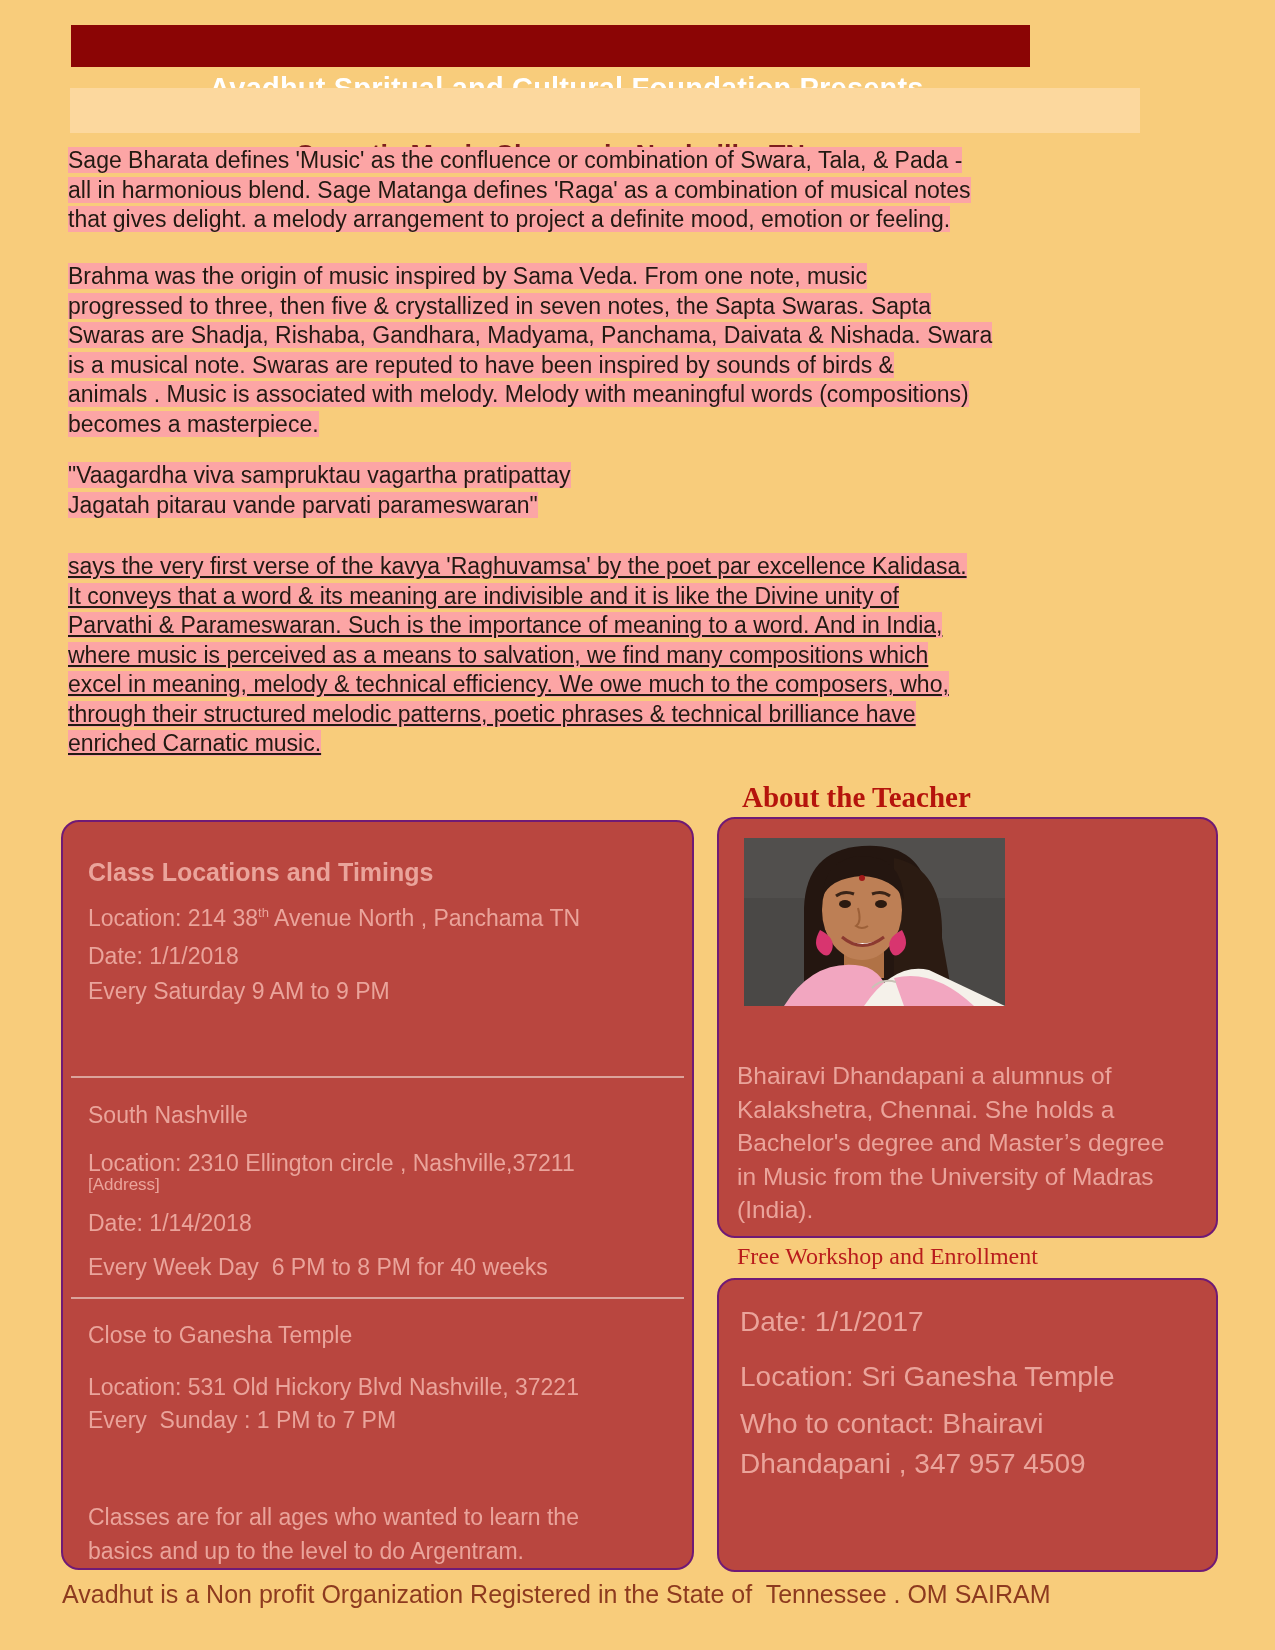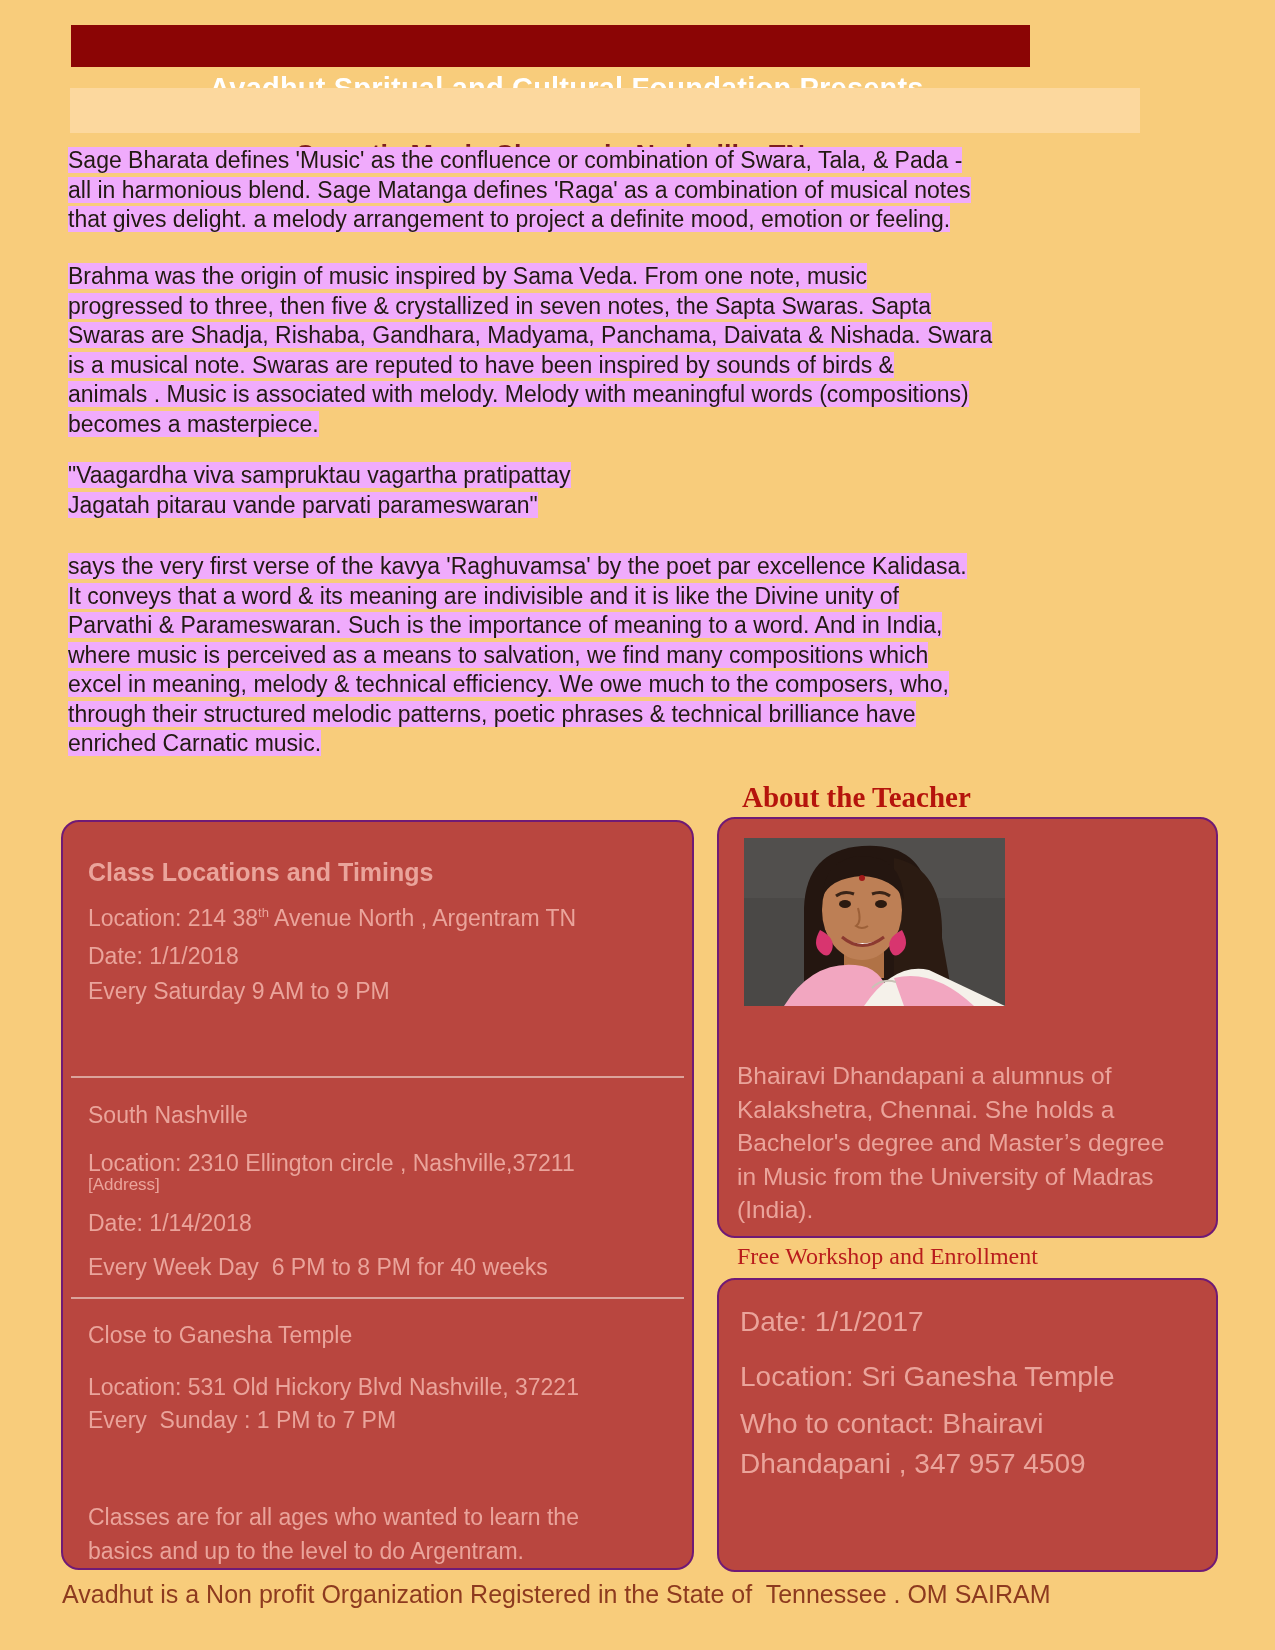--- a/index.html
+++ b/index.html
@@ -16,25 +16,25 @@
   .subtitle-strip {
     position:absolute; left:70px; top:88px; width:1070px; height:45px;
     background:#fcd89e; color:#7d1d1d; font-weight:bold; font-size:27px;
     line-height:45px; text-align:center; white-space:pre; padding-right:140px;
     box-sizing:border-box;
   }
   .para {
     position:absolute; left:68px; width:1120px;
     font-size:23px; line-height:29.5px; color:#221a12;
   }
-  .para .hl { background:#f0abfc; white-space:pre-line; }
+  .para .hl { background:#fca5a5; white-space:pre-line; }
   .p1 { top:146px; }
   .p2 { top:262px; }
   .pq { top:461px; }
-  .p3 { top:552px; }
+  .p3 { top:552px;text-decoration:underline; }
 
   .redbox {
     position:absolute; background:#b9463f; border:2px solid #701a75;
     border-radius:18px; box-sizing:border-box; color:#eaa49b;
   }
   .left-box  { left:61px;  top:820px;  width:633px; height:750px; }
   .rbox1     { left:717px; top:817px;  width:501px; height:421px; }
   .rbox2     { left:717px; top:1278px; width:501px; height:294px; }
 
   .lb-line { position:absolute; left:25px; white-space:pre; font-size:23px; }
@@ -103,21 +103,21 @@
 Parvathi &amp; Parameswaran. Such is the importance of meaning to a word. And in India,
 where music is perceived as a means to salvation, we find many compositions which
 excel in meaning, melody &amp; technical efficiency. We owe much to the composers, who,
 through their structured melodic patterns, poetic phrases &amp; technical brilliance have
 enriched Carnatic music.</span>
   </div>
 
   <div class="redbox left-box">
     <div class="lb-line lb-head" style="top:36px">Class Locations and Timings</div>
 
-    <div class="lb-line" style="top:83px"><span>Location: 214 38</span><sup>th</sup><span> Avenue North , Argentram TN</span></div>
+    <div class="lb-line" style="top:83px"><span>Location: 214 38</span><sup>th</sup><span> Avenue North , Panchama TN</span></div>
     <div class="lb-line" style="top:121px">Date: 1/1/2018</div>
     <div class="lb-line" style="top:156px">Every Saturday 9 AM to 9 PM</div>
 
     <div class="lb-divider" style="top:254px"></div>
 
     <div class="lb-line" style="top:280px">South Nashville</div>
     <div class="lb-line" style="top:328px">Location: 2310 Ellington circle , Nashville,37211</div>
     <div class="lb-line lb-small" style="top:353px">[Address]</div>
     <div class="lb-line" style="top:388px">Date: 1/14/2018</div>
     <div class="lb-line" style="top:432px">Every Week Day  6 PM to 8 PM for 40 weeks</div>

